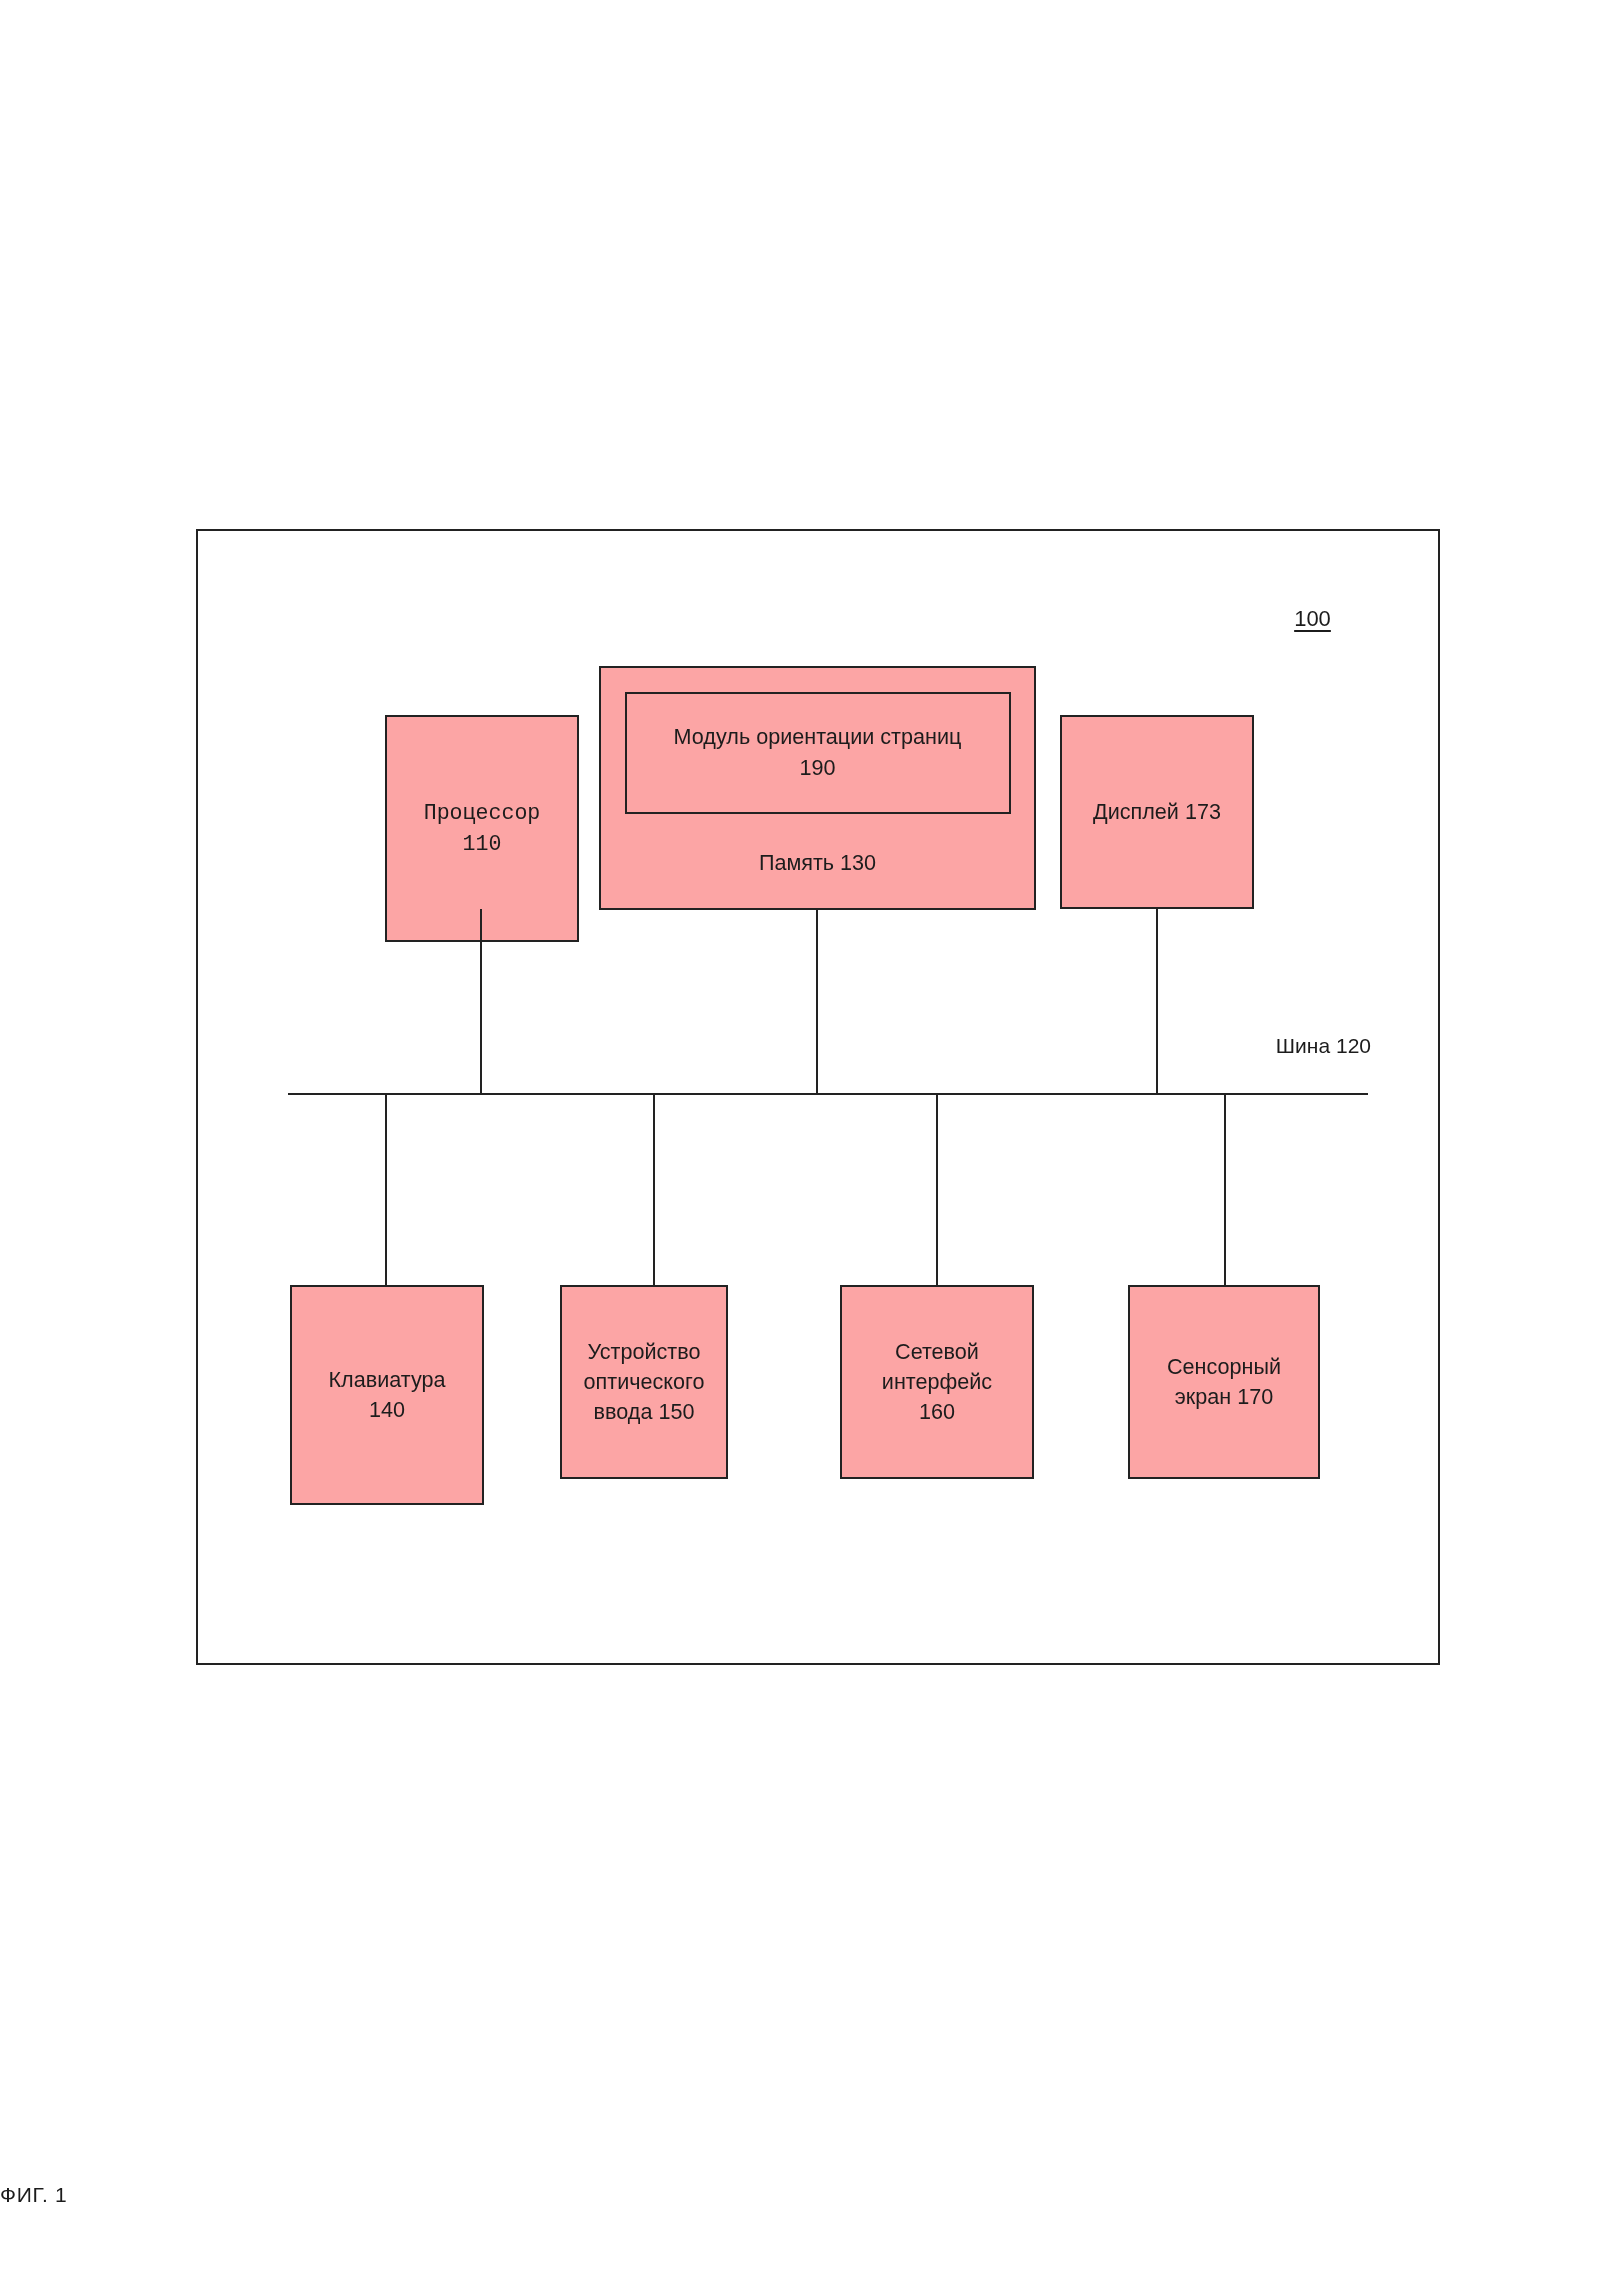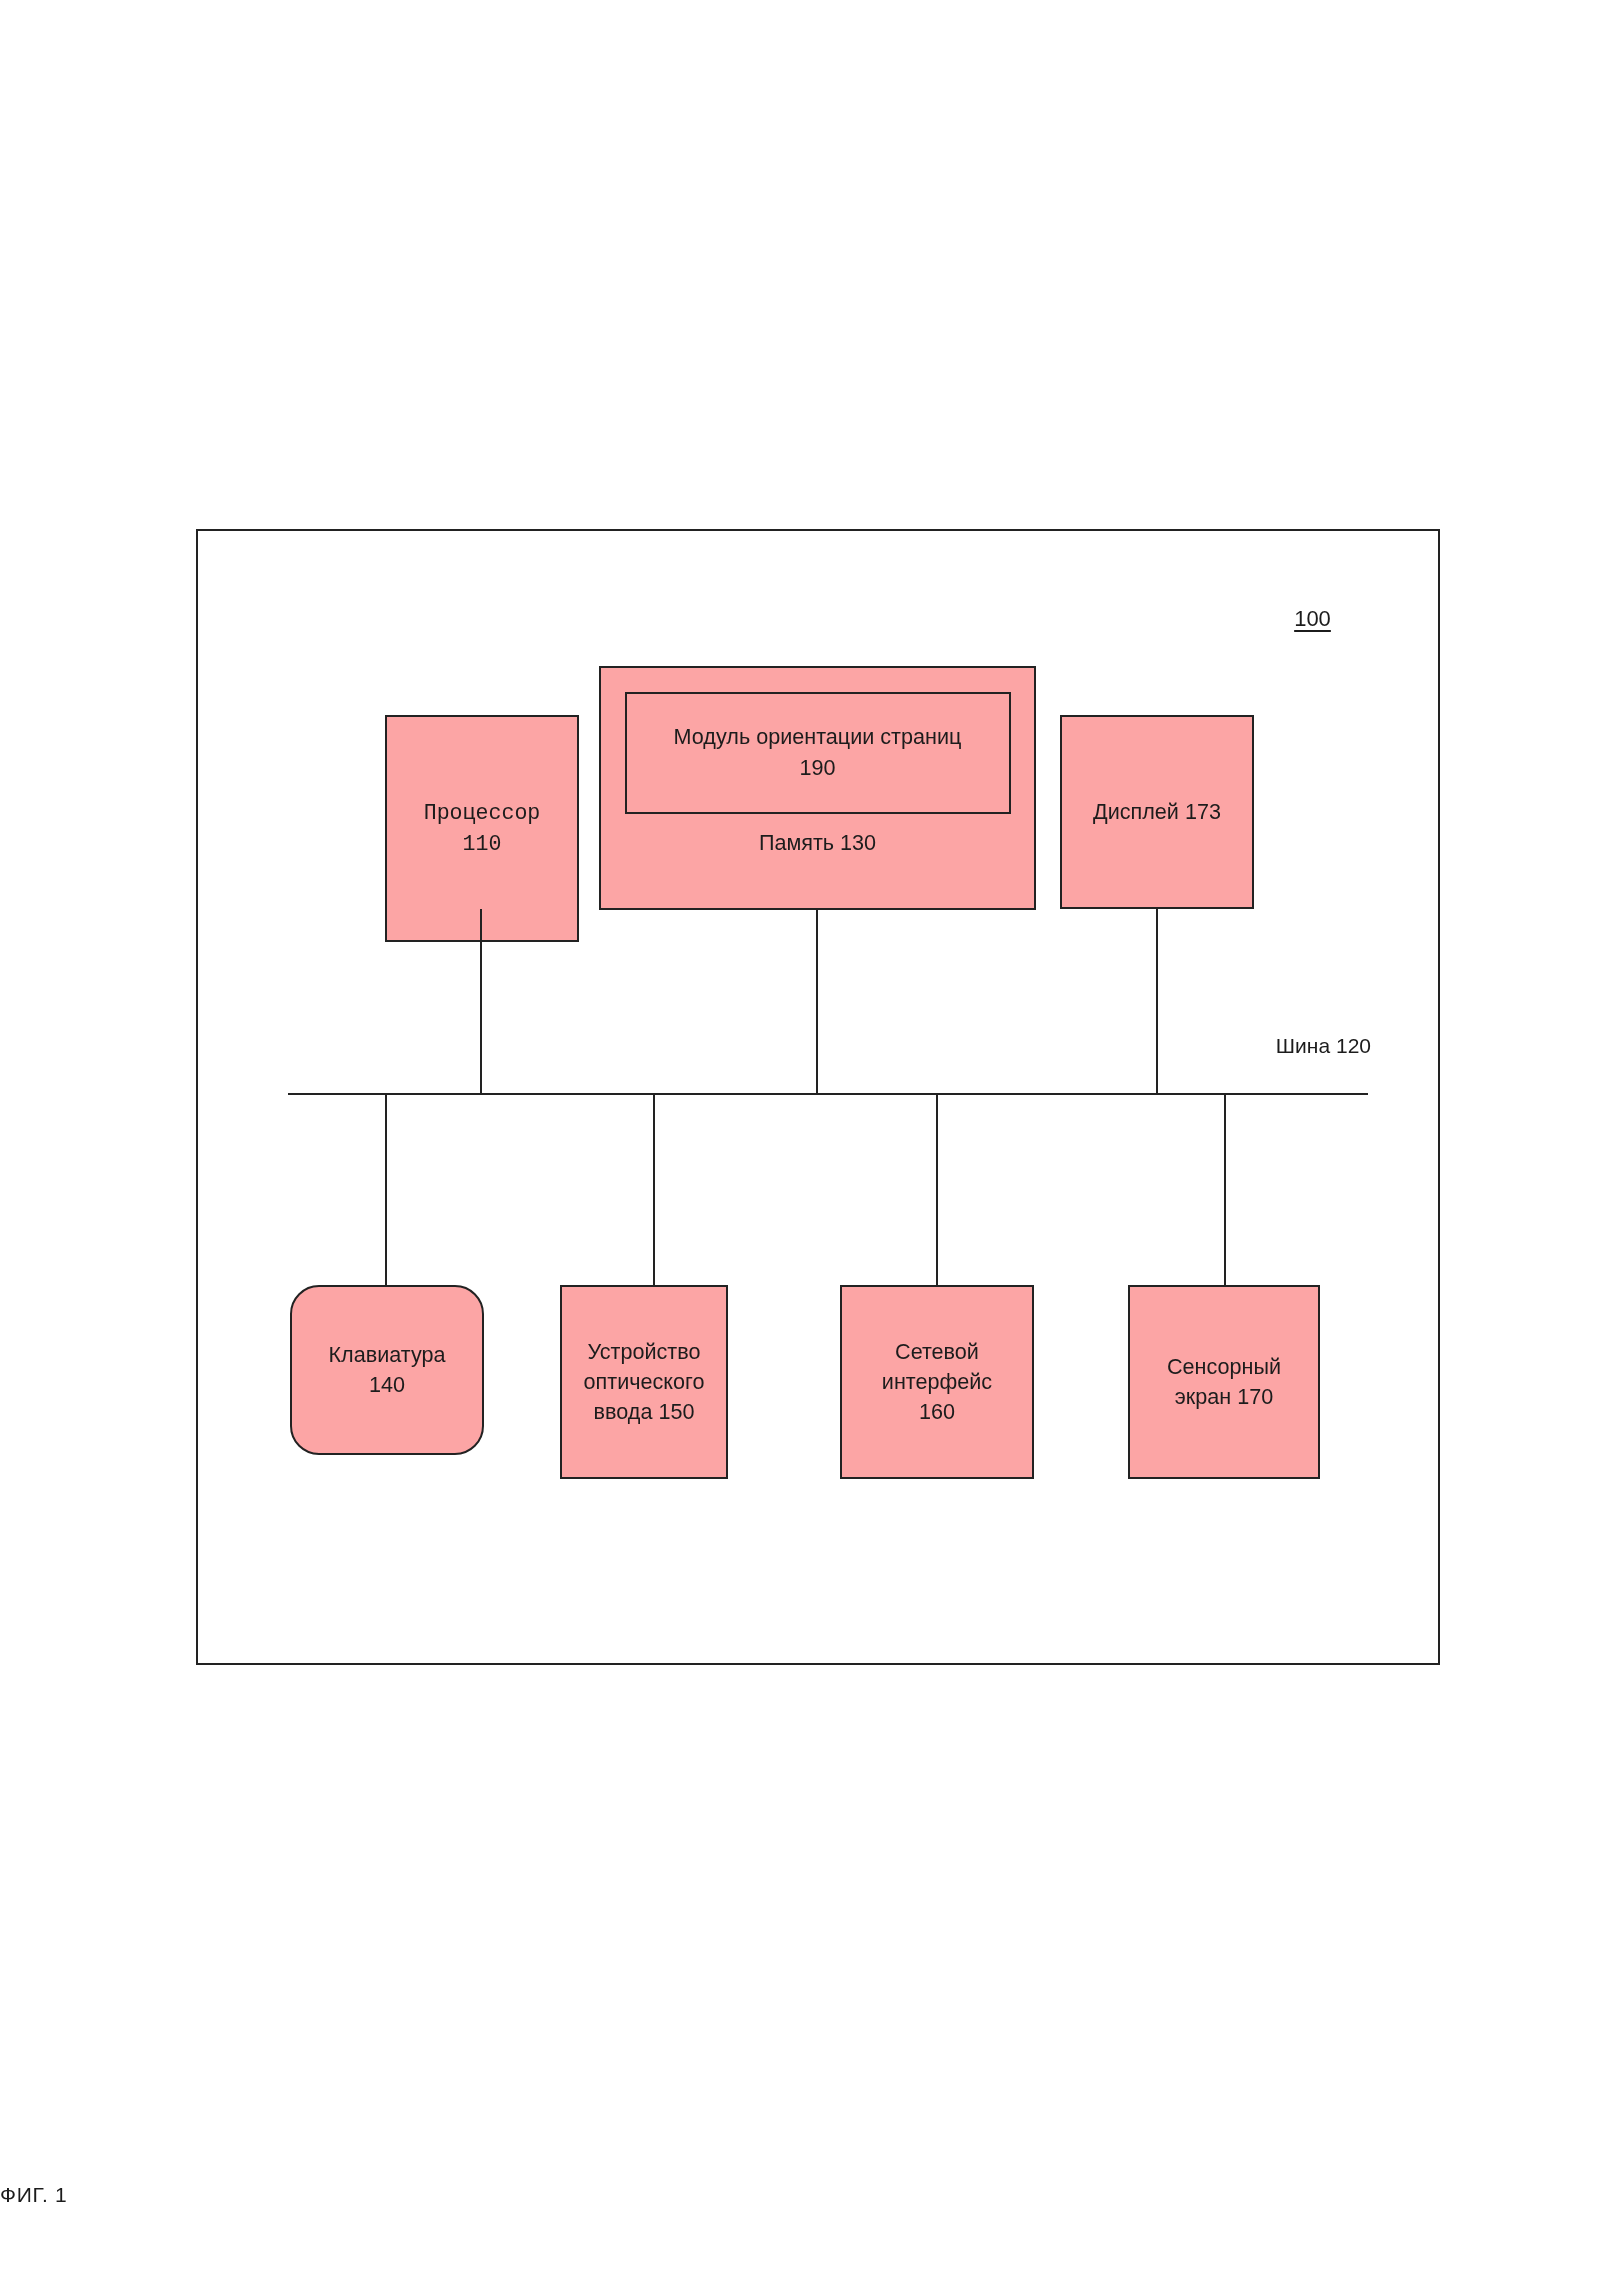--- a/index.html
+++ b/index.html
@@ -79,21 +79,21 @@
     height: 122px;
     border: 2px solid #222222;
     display: flex;
     align-items: center;
     justify-content: center;
     text-align: center;
     white-space: pre-line;
     box-sizing: border-box;
   }
   #memory-label {
-    margin-top: 14px;
+    margin-top: 34px;
   }
   #processor-box { left: 385px; top: 715px; width: 194px; height: 227px; font-family: Liberation Mono, monospace; }
   #display-box   { left: 1060px; top: 715px; width: 194px; height: 194px; }
 
   #bus-line { left: 288px; top: 1093px; width: 1080px; }
   #bus-label {
     left: 1204px;
     top: 1032px;
     width: 167px;
     text-align: right;
@@ -101,21 +101,21 @@
 
   #conn-processor { left: 480px;  top: 909px; height: 185px; }
   #conn-memory    { left: 816px; top: 910px; height: 184px; }
   #conn-display   { left: 1156px; top: 909px; height: 185px; }
 
   #conn-keyboard    { left: 385px;  top: 1095px; height: 190px; }
   #conn-optical     { left: 653px;  top: 1095px; height: 190px; }
   #conn-network     { left: 936px; top: 1095px; height: 190px; }
   #conn-touchscreen { left: 1224px; top: 1095px; height: 190px; }
 
-  #keyboard-box    { left: 290px;  top: 1285px; width: 194px; height: 170px; border-radius: 29px; }
+  #keyboard-box    { left: 290px;  top: 1285px; width: 194px; height: 220px; }
   #optical-box     { left: 560px;  top: 1285px; width: 168px; height: 194px; }
   #network-box     { left: 840px; top: 1285px; width: 194px; height: 194px; }
   #touchscreen-box { left: 1128px; top: 1285px; width: 192px; height: 194px; }
 
   #figure-caption {
     position: absolute;
     left: 0;
     top: 2183px;
     width: 1623px;
     font-size: 21px;

